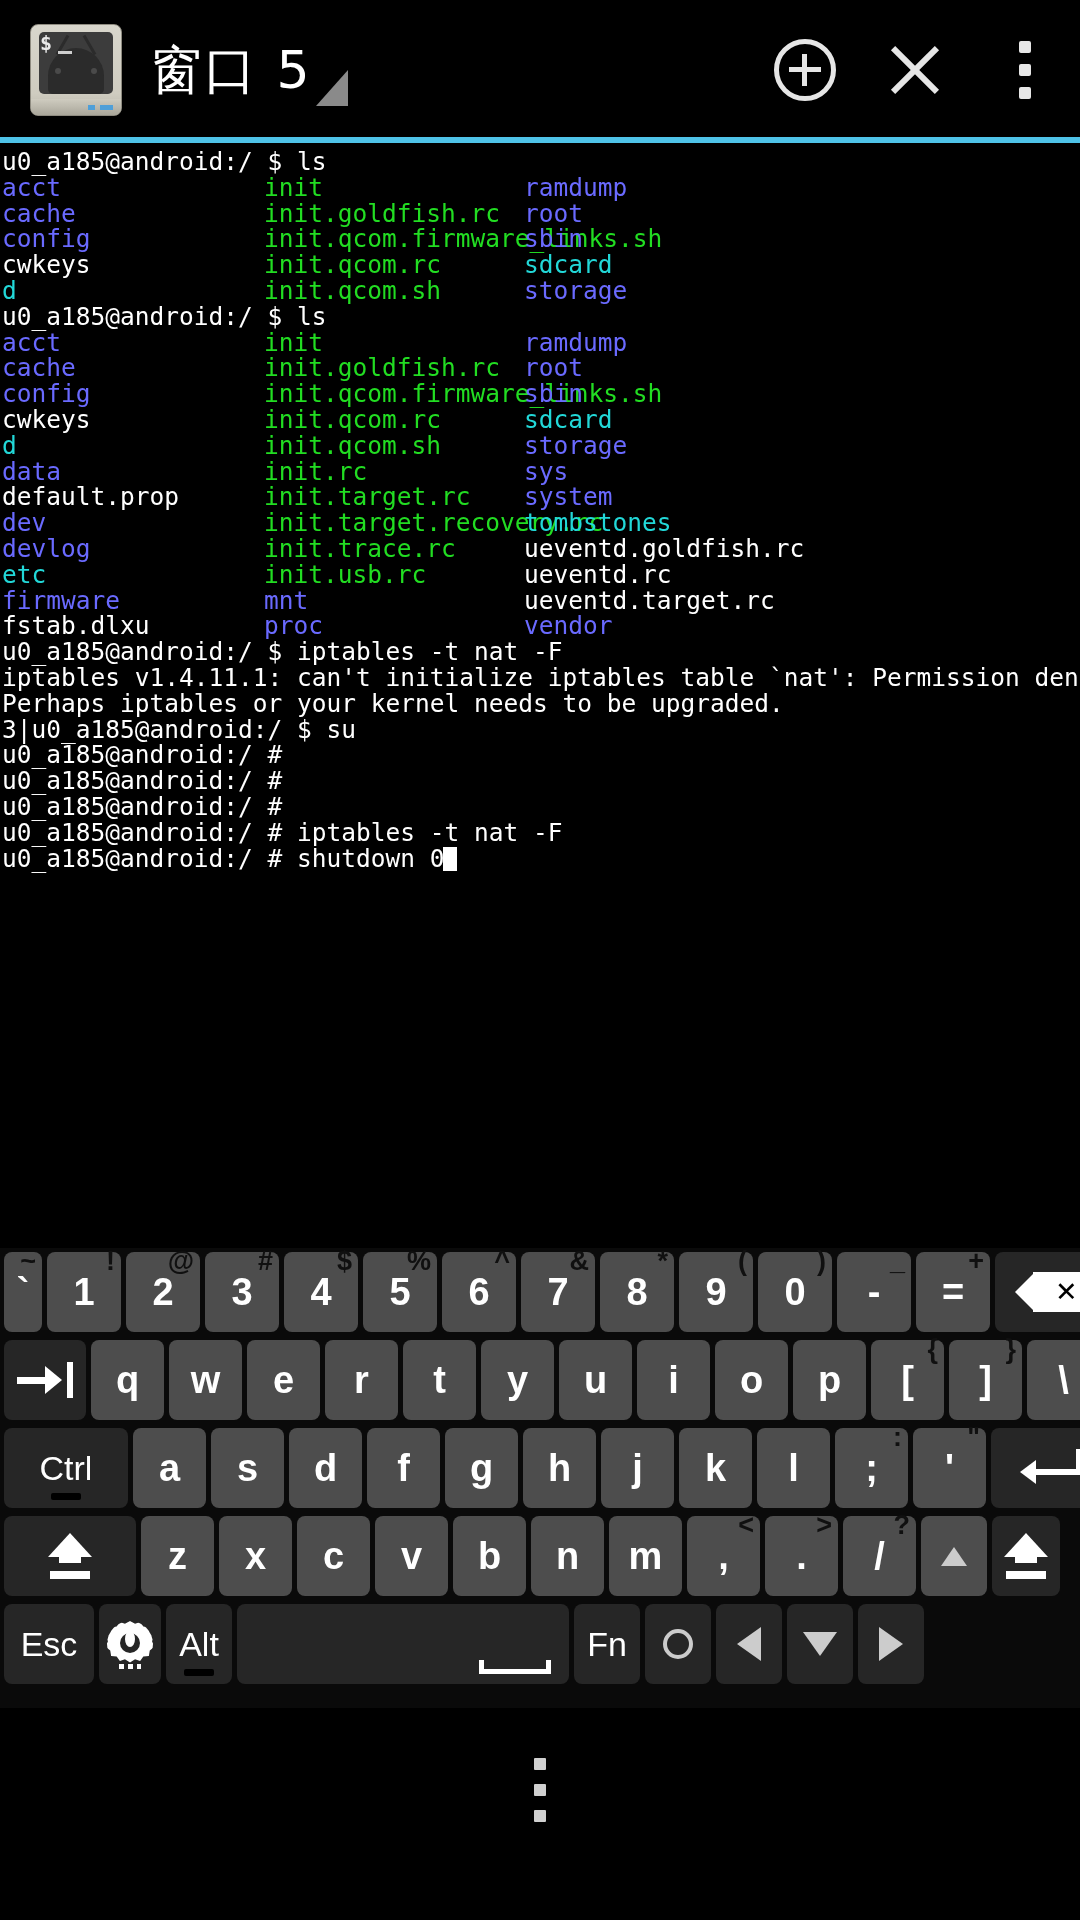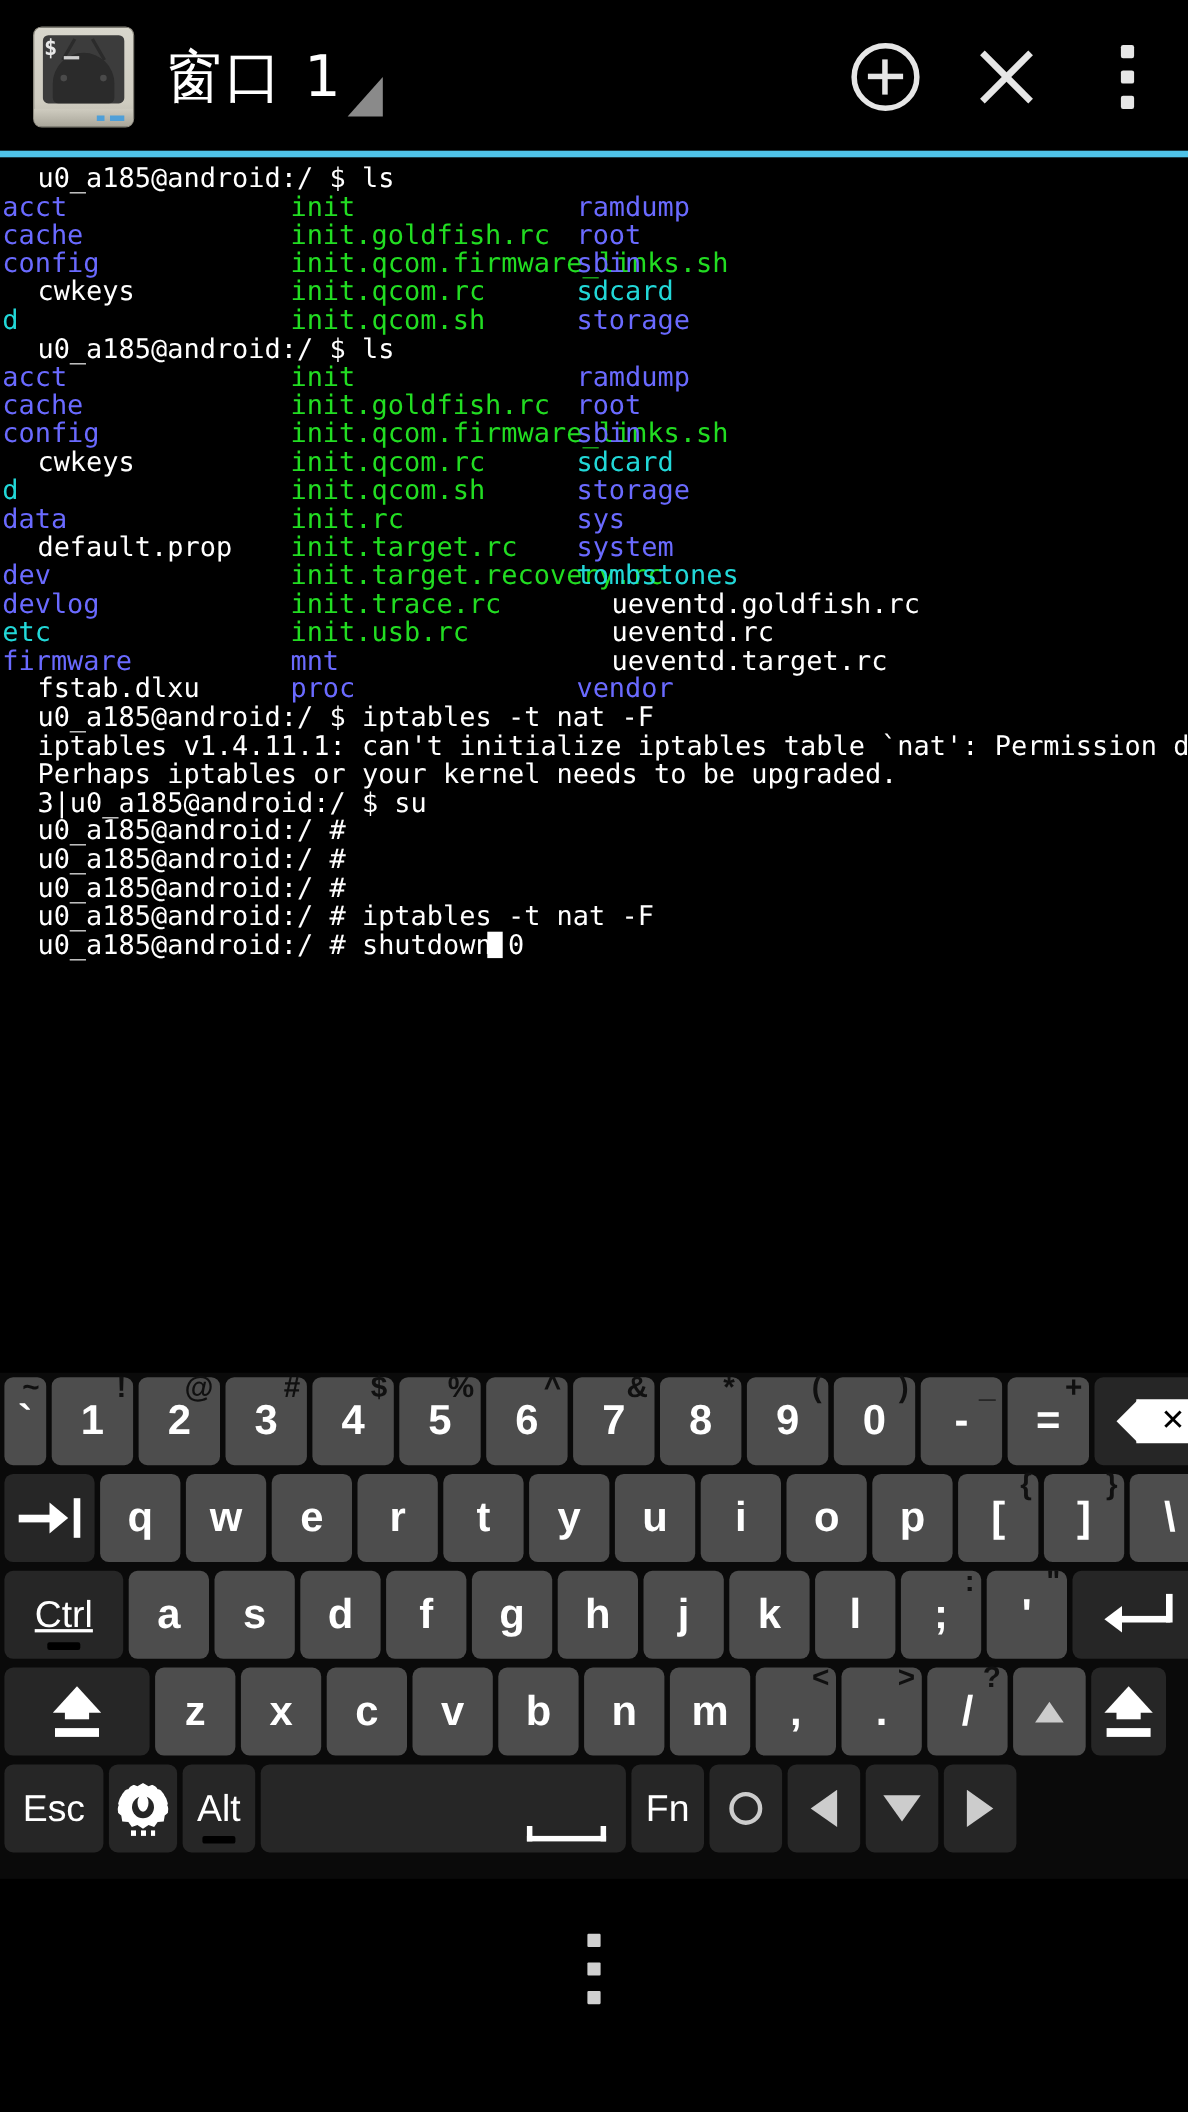--- a/index.html
+++ b/index.html
@@ -90,21 +90,21 @@
   
   .terminal {
     position:absolute; left:0; top:145px; width:1080px; height:1100px;
     background:#000; padding:4px 0 0 2px;
     font-family:"DejaVu Sans Mono","Liberation Mono", monospace;
     font-size:24.5px; line-height:25.8px; white-space:pre;
     color:#ffffff;
   }
   .trow { height:25.8px; position:relative; }
   .tcol { position:absolute; top:0; }
-  .c-white  { color:#ffffff;margin-left:32px; }
+  .c-white  { color:#ffffff; }
   .c-dir    { color:#6a6aff; }
   .c-exec   { color:#22dd22; }
   .c-link   { color:#22d8d8; }
   .cursor {
     display:inline-block; width:14px; height:24px; background:#ffffff;
     vertical-align:-4px;
   }
 
   
   .keyboard {
@@ -127,21 +127,21 @@
     position:absolute; bottom:8px; left:50%; margin-left:-15px;
     width:30px; height:7px; background:#000; border-radius:2px;
   }
   .key.mod .underbar { background:#000; }
 
   .k-num { width:74px; }
   .k-tick { width:38px; }
   .k-bksp { width:122px; background:#262626; }
   .k-tab  { width:82px; background:#262626; }
   .k-ltr  { width:73px; }
-  .k-ctrl { width:108px; background:#262626;text-decoration:underline; }
+  .k-ctrl { width:124px; background:#262626; }
   .k-home { width:73px; }
   .k-enter{ width:120px; background:#262626; }
   .k-shift{ width:132px; background:#262626; }
   .k-zrow { width:73px; }
   .k-arrowup { width:66px; background:#4d4d4d; }
   .k-shift2 { width:68px; background:#262626; }
   .k-esc  { width:90px; background:#262626; }
   .k-gear { width:62px; background:#262626; }
   .k-alt  { width:66px; background:#262626; }
   .k-space{ width:332px; background:#262626; }
@@ -245,21 +245,21 @@
         <div class="droid"></div>
         <div class="eye l"></div>
           <div class="eye r"></div>
       </div>
       <div class="dollar">$</div>
       <div class="caret"></div>
       <div class="base"></div>
       <div class="led1"></div>
         <div class="led2"></div>
     </div>
-    <div class="win-title">窗口 1</div>
+    <div class="win-title">窗口 5</div>
     <div class="title-tri"></div>
 
     <div class="tb-actions">
       <div class="tb-btn">
         <div class="icon-plus">
           <div class="ring"></div>
             <div class="h"></div>
             <div class="v"></div>
         </div>
       </div>

